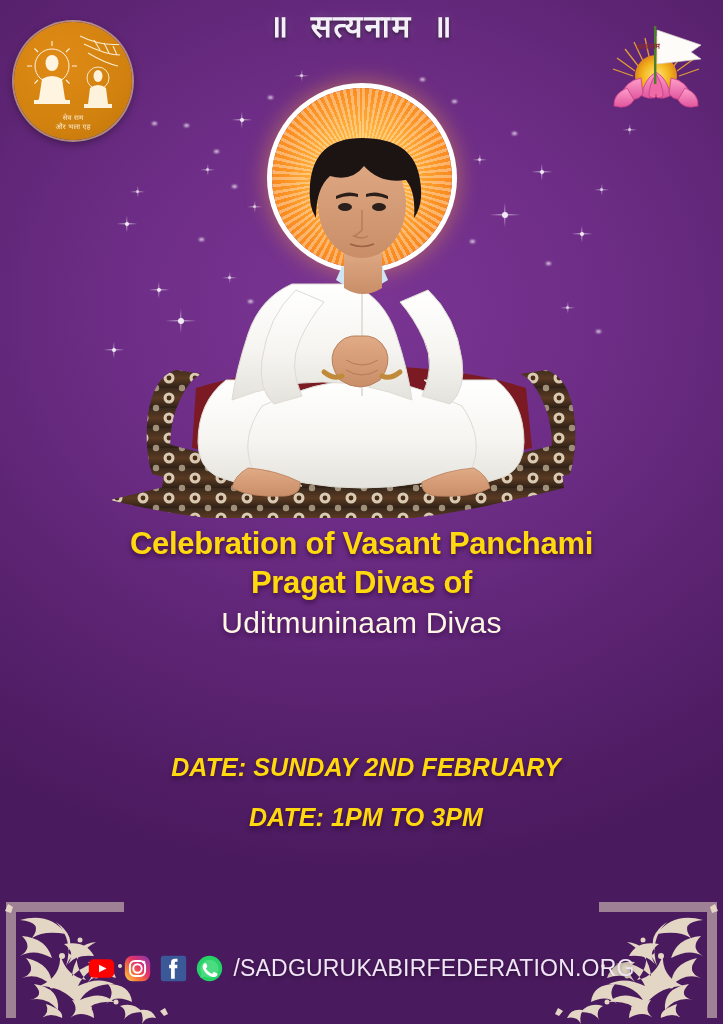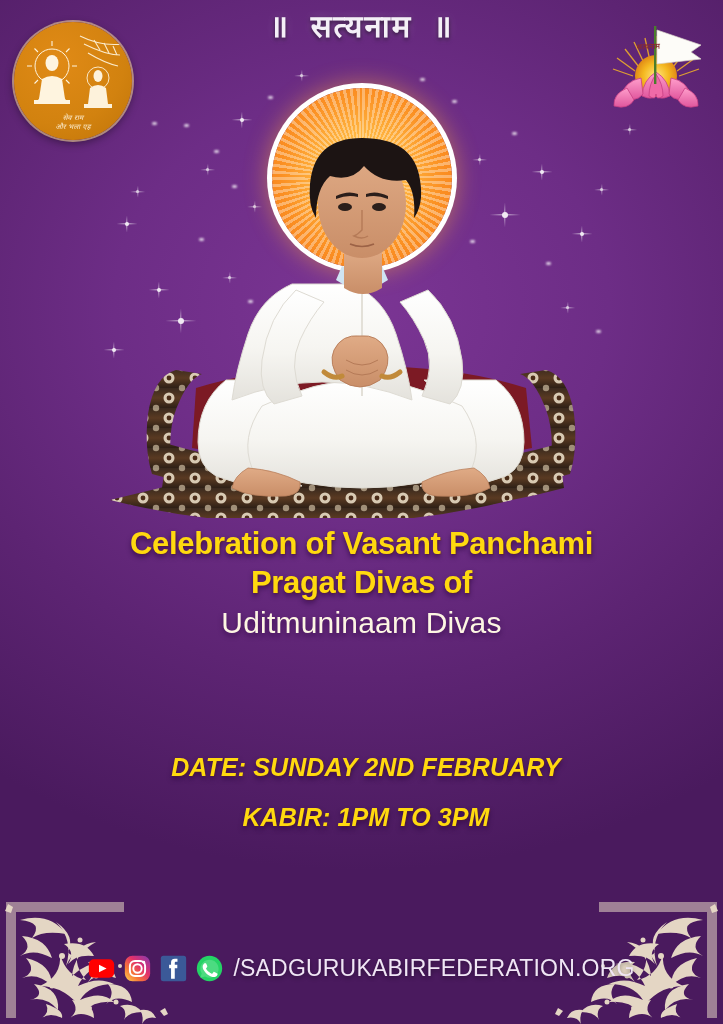--- a/index.html
+++ b/index.html
@@ -84,21 +84,20 @@
     bottom: 9px;
     left: 0;
     width: 100%;
     text-align: center;
     font-family: "DejaVu Sans", sans-serif;
     font-size: 7px;
     line-height: 8.5px;
     color: #fff4dd;
     letter-spacing: .2px;
     opacity: .95;
-    font-style: italic;
   }
 
   
   .logo-right {
     position: absolute;
     right: 8px;
     top: 14px;
     width: 118px;
     height: 122px;
     z-index: 9;
@@ -431,21 +430,21 @@
   </div>
 
   <div class="headline">
     <div class="hl1">Celebration of Vasant Panchami</div>
     <div class="hl2">Pragat Divas of</div>
     <div class="nm2">Uditmuninaam Divas</div>
   </div>
 
   <div class="details">
     <div class="detail-line">DATE: SUNDAY 2ND FEBRUARY</div>
-    <div class="detail-line">KABIR: 1PM TO 3PM</div>
+    <div class="detail-line">DATE: 1PM TO 3PM</div>
   </div>
 
   <div class="footer">
     <svg class="social" viewBox="0 0 32 32">
       <rect x="1" y="5" width="30" height="22" rx="6" fill="#ff0000"></rect>
       <path d="M13 11.5 L22 16 L13 20.5 Z" fill="#ffffff"></path>
     </svg>
     <svg class="social" viewBox="0 0 32 32">
       <defs>
         <linearGradient id="igG" x1="0" y1="1" x2="1" y2="0">

